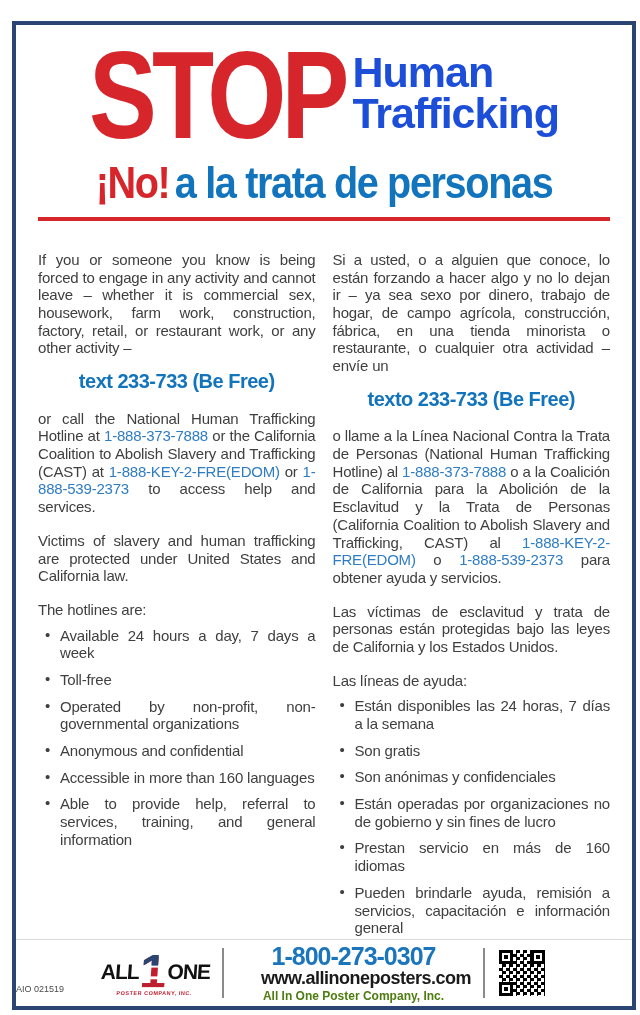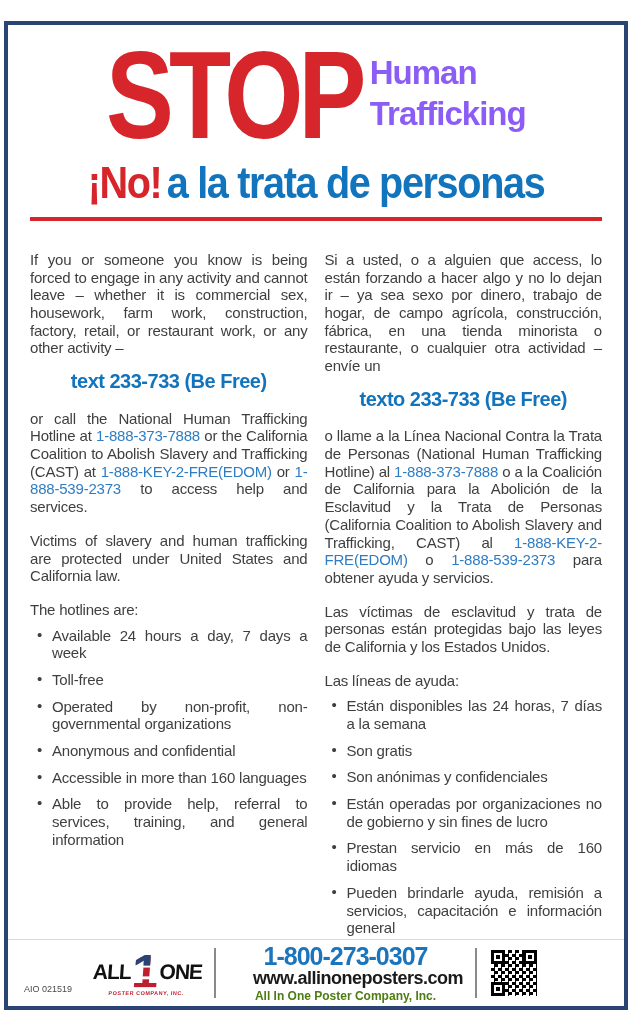--- a/index.html
+++ b/index.html
@@ -1,26 +1,26 @@
 <!DOCTYPE html>
 <html><head>
 <meta charset="utf-8">
 <style>
   html,body{margin:0;padding:0;background:#ffffff;}
   .page{position:relative;width:640px;height:1015px;background:#fff;overflow:hidden;
         font-family:"Liberation Sans", sans-serif;}
-  .frame{position:absolute;left:4px;top:21px;width:624px;height:989px;box-sizing:border-box;
+  .frame{position:absolute;left:12px;top:21px;width:624px;height:989px;box-sizing:border-box;
          border:4px solid #2a4574;background:#fff;}
   
   .header{padding:10px 22px 0 22px;}
   .title-row{display:flex;justify-content:center;align-items:center;height:122px;}
   .stop{color:#d6262c;font-weight:bold;font-size:124px;line-height:0.9;letter-spacing:-6px;
         transform:scaleX(0.82);transform-origin:left center;display:inline-block;margin-right:-56px;
         white-space:nowrap;}
-  .ht-block{color:#8b5cf6;font-weight:bold;font-size:33px;line-height:41px;letter-spacing:-1px;
+  .ht-block{color:#1d4ed8;font-weight:bold;font-size:43px;line-height:41px;letter-spacing:-1px;
         padding-left:8px;margin-top:-6px;}
   .subtitle{text-align:center;font-weight:bold;font-size:44px;letter-spacing:-1.5px;
         transform:scaleX(0.9);white-space:nowrap;margin-top:4px;line-height:1.0;}
   .no-red{color:#d6262c;}
   .trata-blue{color:#1274bc;padding-left:6px;}
   .red-rule{height:4px;background:#d6262c;margin-top:12px;}
   
   .columns{display:flex;gap:17px;padding:14px 22px 0 22px;color:#3f3f3f;}
   .col{flex:1;font-size:15px;line-height:1.18;text-align:justify;letter-spacing:-0.2px;min-width:0;}
   .col p{margin:16px 0 11px 0;}
@@ -48,21 +48,21 @@
   .f-phone{color:#1b75bc;font-weight:bold;font-size:25px;letter-spacing:-1px;}
   .f-web{color:#1a1a1a;font-weight:bold;font-size:18px;letter-spacing:-0.5px;margin-left:25px;}
   .f-company{color:#4d7c0f;font-size:12px;margin-top:2px;font-weight:bold;}
   .qr{position:relative;width:50px;height:50px;box-sizing:border-box;border:2px solid #fff;
       background-image:repeating-conic-gradient(#000 0% 25%,#fff 0% 50%);
       background-size:7px 7px;}
   .qr .f{position:absolute;width:14px;height:14px;border:3px solid #000;background:#fff;
       box-sizing:border-box;}
   .qr .f::after{content:"";position:absolute;left:2px;top:2px;width:4px;height:4px;background:#000;}
   .qr .f.tl{left:0;top:0;} .qr .f.tr{right:0;top:0;} .qr .f.bl{left:0;bottom:0;}
-  .aio-code{position:absolute;left:24px;bottom:21px;font-size:9px;color:#4a4a4a;letter-spacing:0;}
+  .aio-code{position:absolute;left:16px;bottom:21px;font-size:9px;color:#4a4a4a;letter-spacing:0;}
 </style>
 </head>
 <body>
 
 <div class="page">
   <div class="frame">
 
     <div class="header">
       <div class="title-row">
         <span class="stop">STOP</span>
@@ -89,21 +89,21 @@
           <li>Available 24 hours a day, 7 days a week</li>
           <li>Toll-free</li>
           <li>Operated by non-profit, non-governmental organizations</li>
           <li>Anonymous and confidential</li>
           <li>Accessible in more than 160 languages</li>
           <li>Able to provide help, referral to services, training, and general information</li>
         </ul>
       </div>
 
       <div class="col">
-        <p>Si a usted, o a alguien que access, lo están forzando a hacer algo y no lo dejan ir – ya sea sexo por dinero, trabajo de hogar, de campo agrícola, construcción, fábrica, en una tienda minorista o restaurante, o cualquier otra actividad – envíe un</p>
+        <p>Si a usted, o a alguien que conoce, lo están forzando a hacer algo y no lo dejan ir – ya sea sexo por dinero, trabajo de hogar, de campo agrícola, construcción, fábrica, en una tienda minorista o restaurante, o cualquier otra actividad – envíe un</p>
         <p class="phone-line">texto 233-733 (Be Free)</p>
         <p><span>o llame a la Línea Nacional Contra la Trata de Personas (National Human Trafficking Hotline) al </span><span class="phone">1-888-373-7888</span><span> o a la Coalición de California para la Abolición de la Esclavitud y la Trata de Personas (California Coalition to Abolish Slavery and Trafficking, CAST) al </span><span class="phone">1-888-KEY-2-FRE(EDOM)</span><span> o </span><span class="phone">1-888-539-2373</span><span> para obtener ayuda y servicios.</span></p>
         <p>Las víctimas de esclavitud y trata de personas están protegidas bajo las leyes de California y los Estados Unidos.</p>
         <p class="hl-label">Las líneas de ayuda:</p>
         <ul>
           <li>Están disponibles las 24 horas, 7 días a la semana</li>
           <li>Son gratis</li>
           <li>Son anónimas y confidenciales</li>
           <li>Están operadas por organizaciones no de gobierno y sin fines de lucro</li>
           <li>Prestan servicio en más de 160 idiomas</li>

